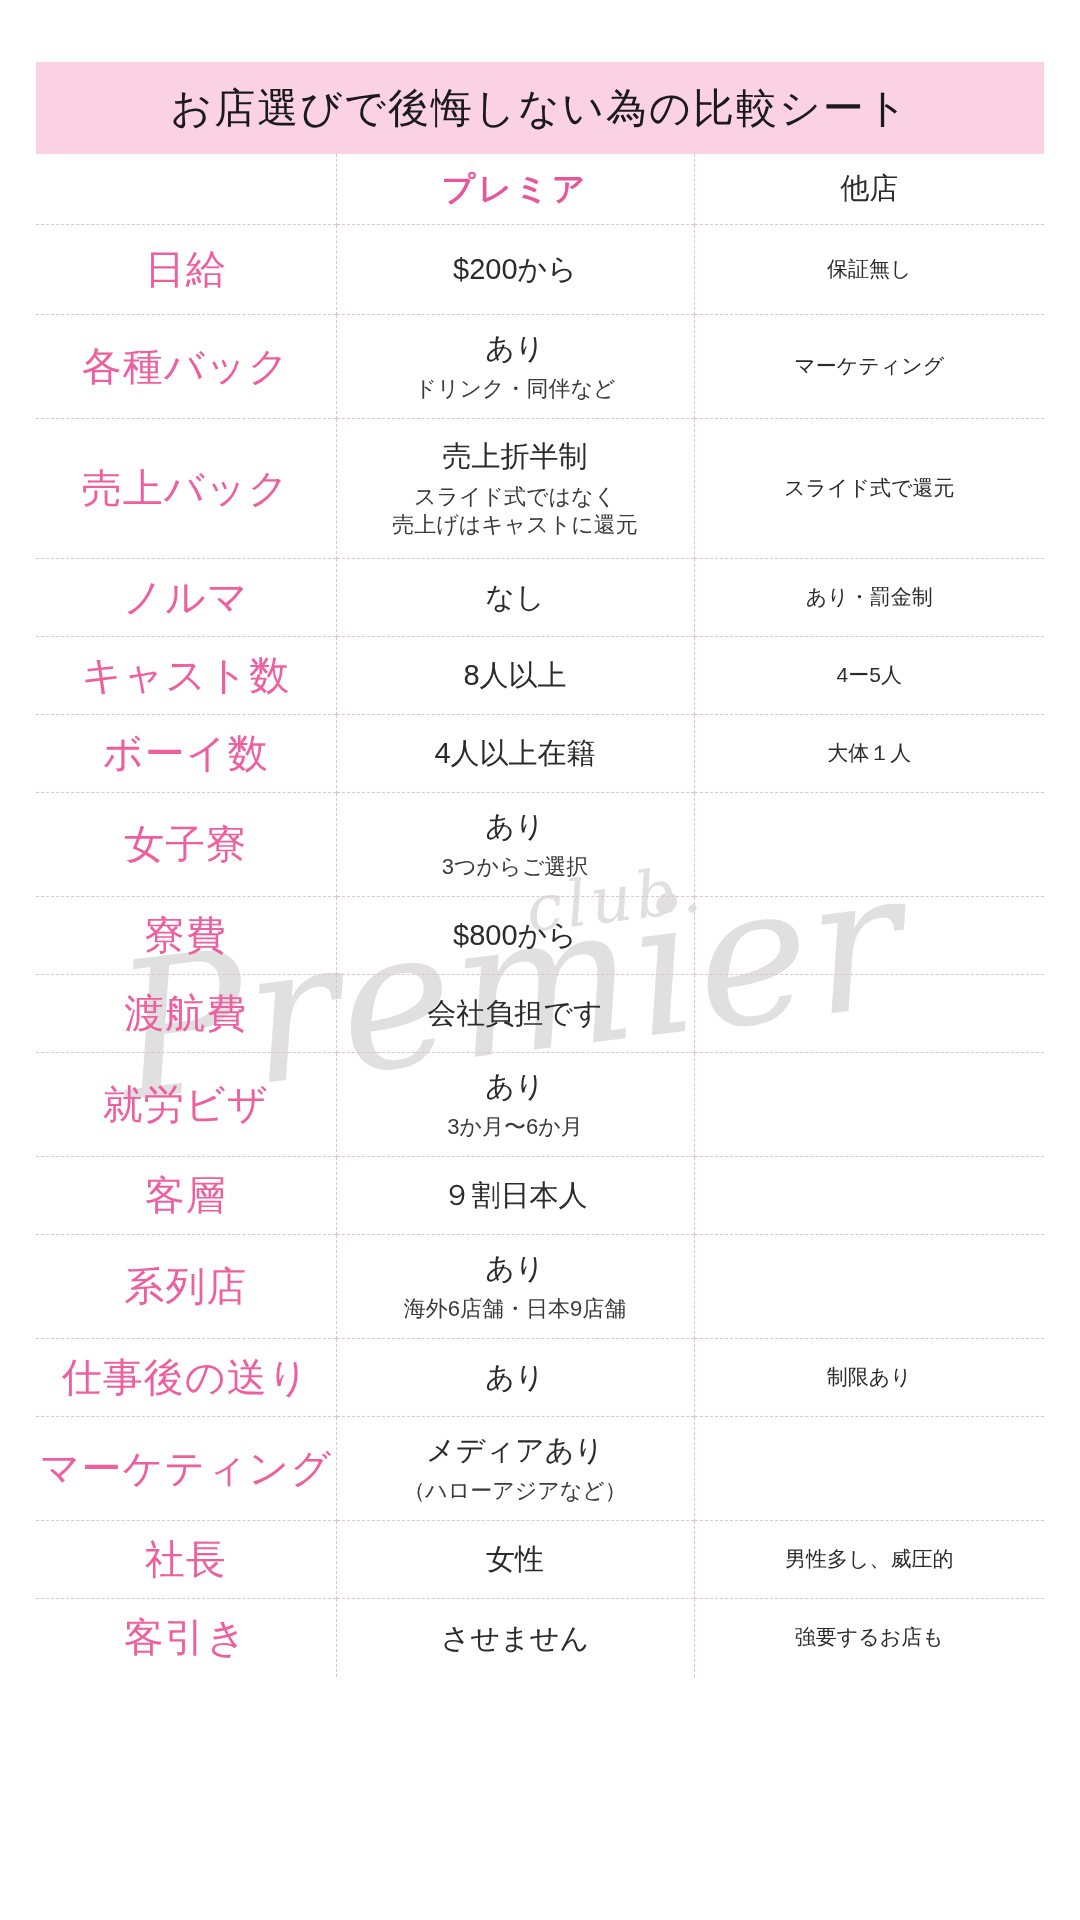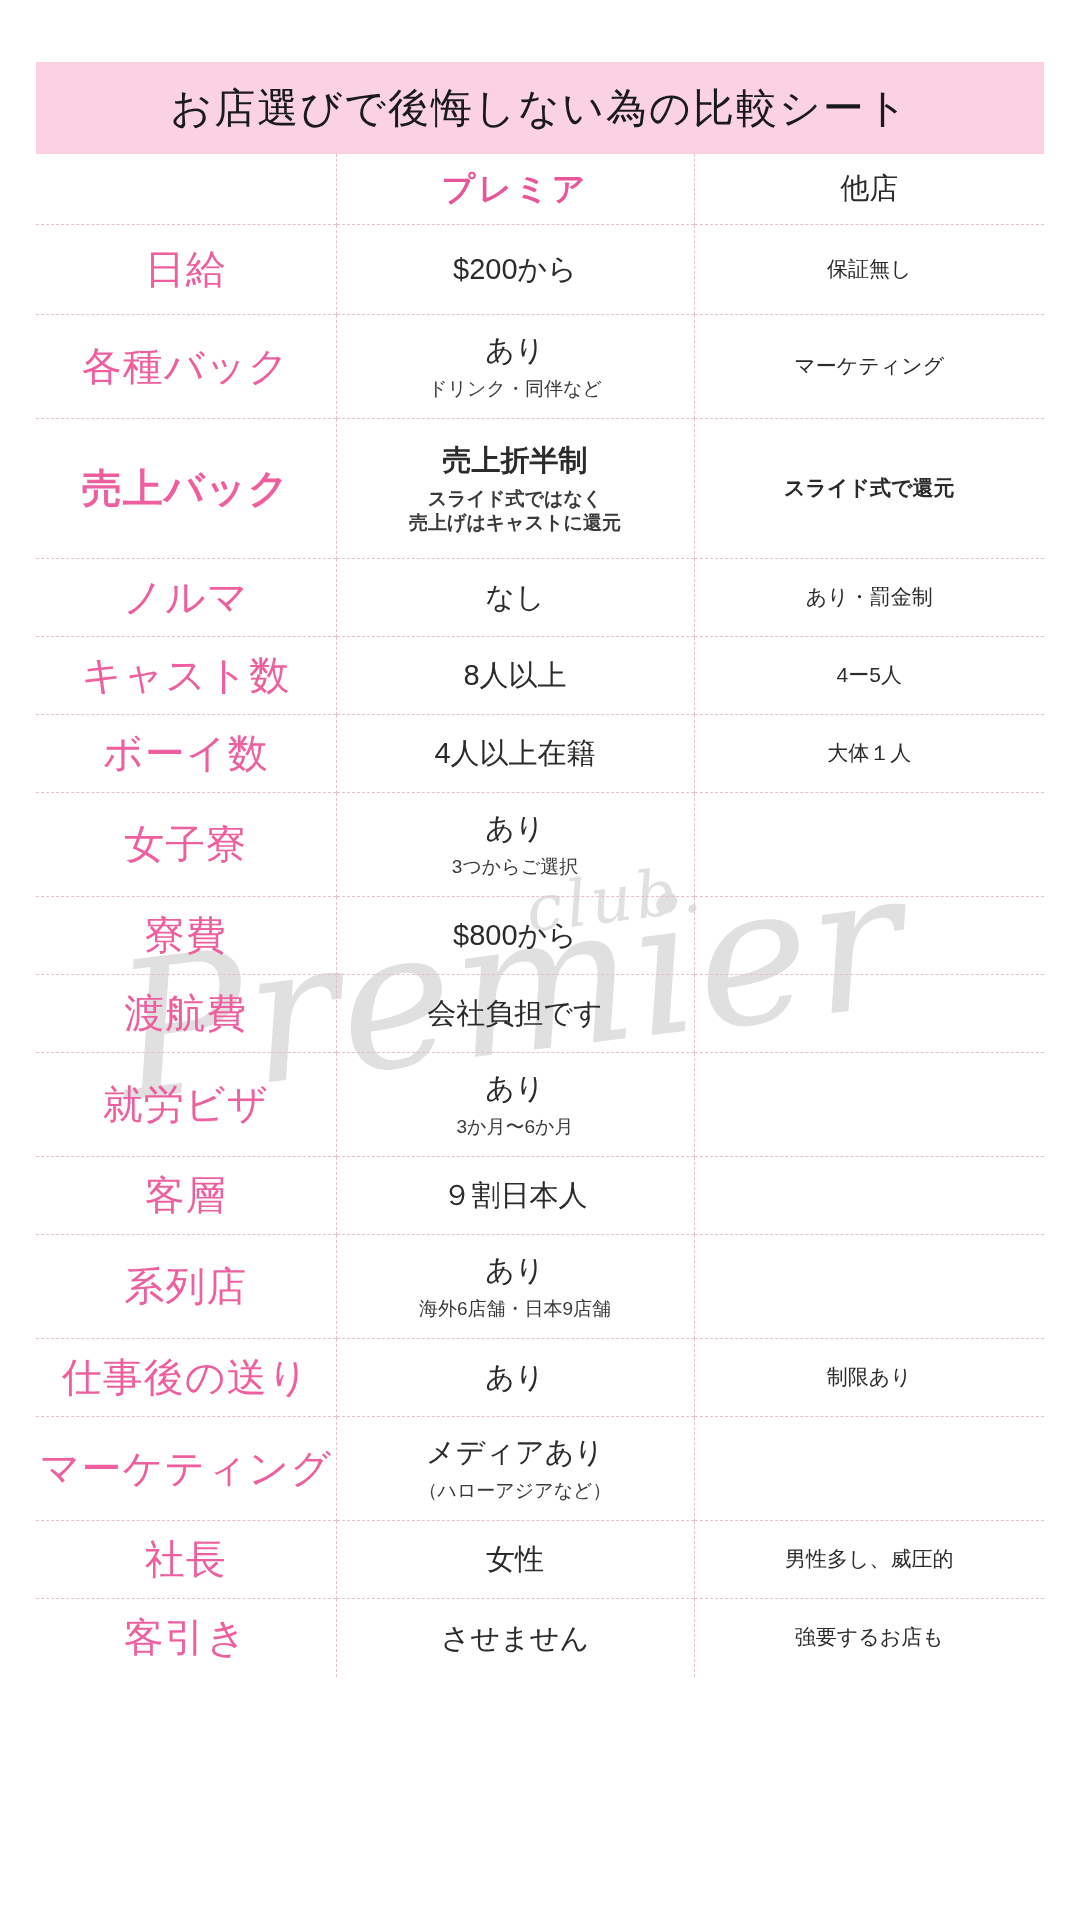--- a/index.html
+++ b/index.html
@@ -116,21 +116,21 @@
   }
 
   .main-val {
     font-size: 29px;
     line-height: 1.18;
     white-space: nowrap;
   }
   .col-other .main-val { font-size: 21px; }
 
   .sub-val {
-    font-size: 19px;
+    font-size: 22px;
     line-height: 1.25;
     color: #3a3a3a;
     margin-top: 10px;
     white-space: nowrap;
   }
 
   
   tr.head-row td { height: 70px; text-align: center; }
   .head-prem {
     color: #e8559a;
@@ -138,21 +138,21 @@
     font-weight: bold;
     letter-spacing: 3px;
   }
   .head-other {
     color: #2b2b2b;
     font-size: 29px;
   }
 
   .r-h1 { height: 90px; }
   .r-h2 { height: 104px; }
-  .r-h3 { height: 140px; font-weight: bold; }
+  .r-h3 { height: 140px; }
   .r-h4 { height: 78px; }
 </style>
 </head>
 <body>
 
 <div class="sheet">
 
   <div class="title-bar">
     <div class="title-text">お店選びで後悔しない為の比較シート</div>
   </div>

